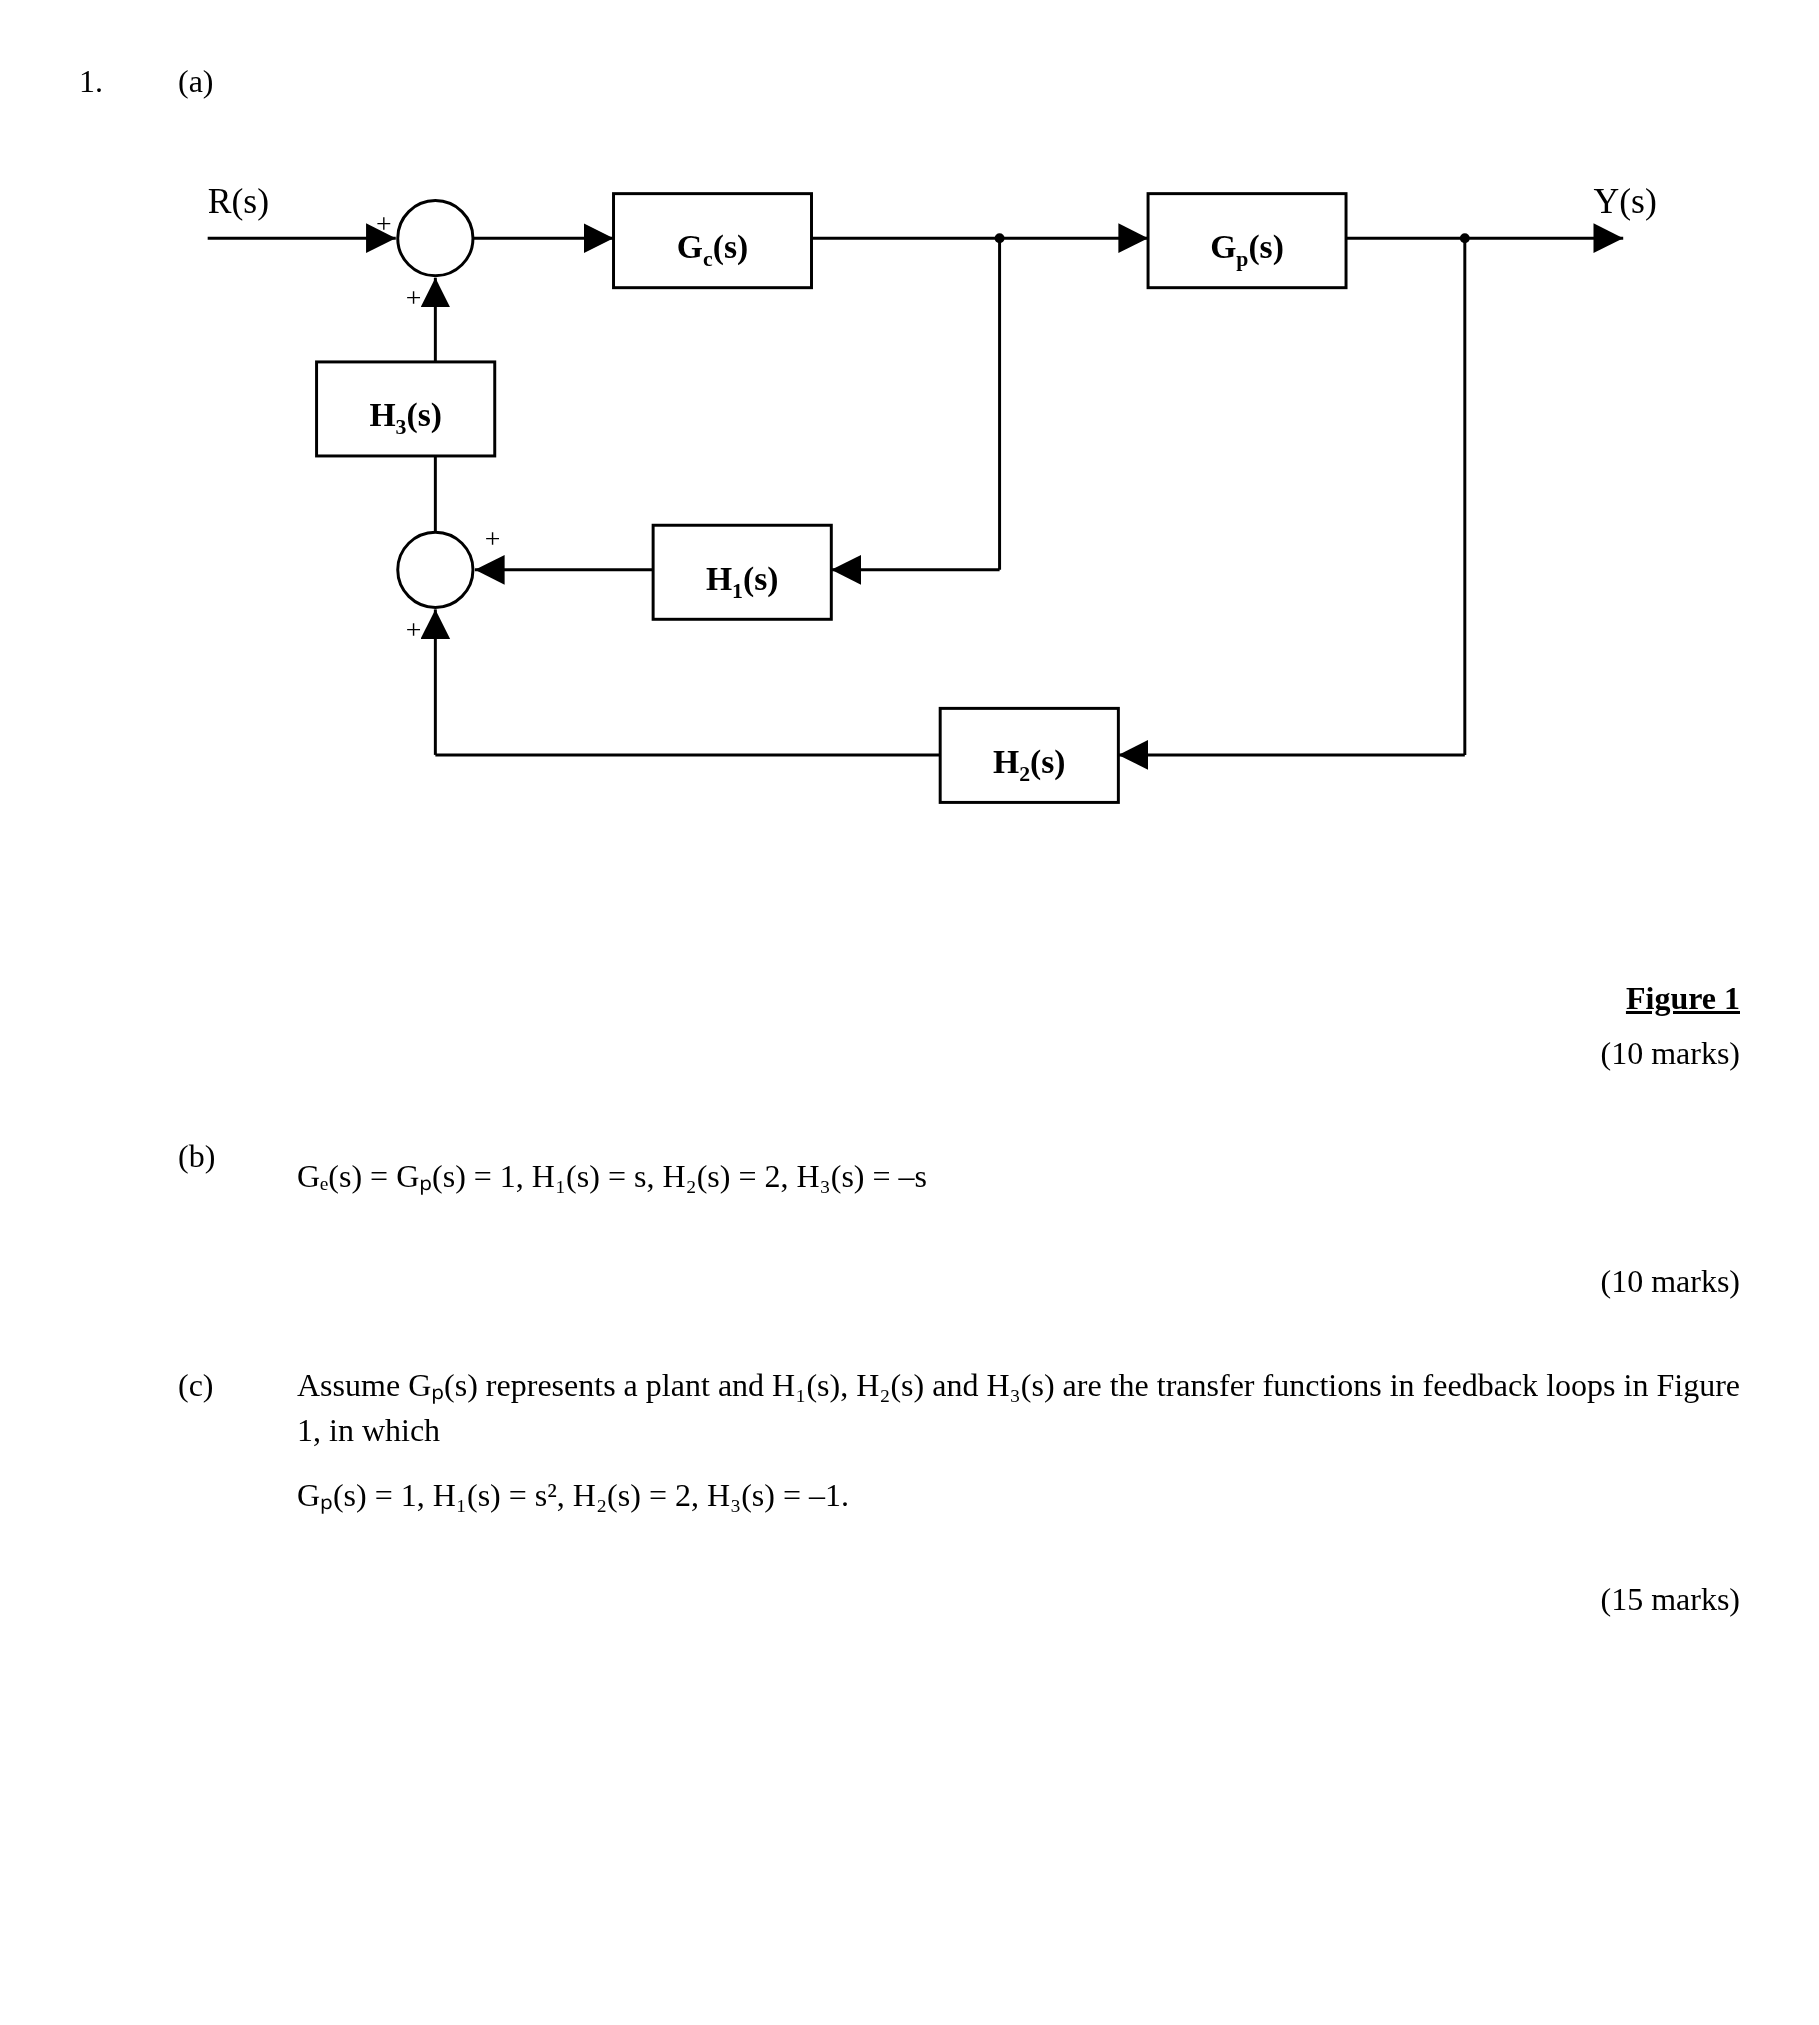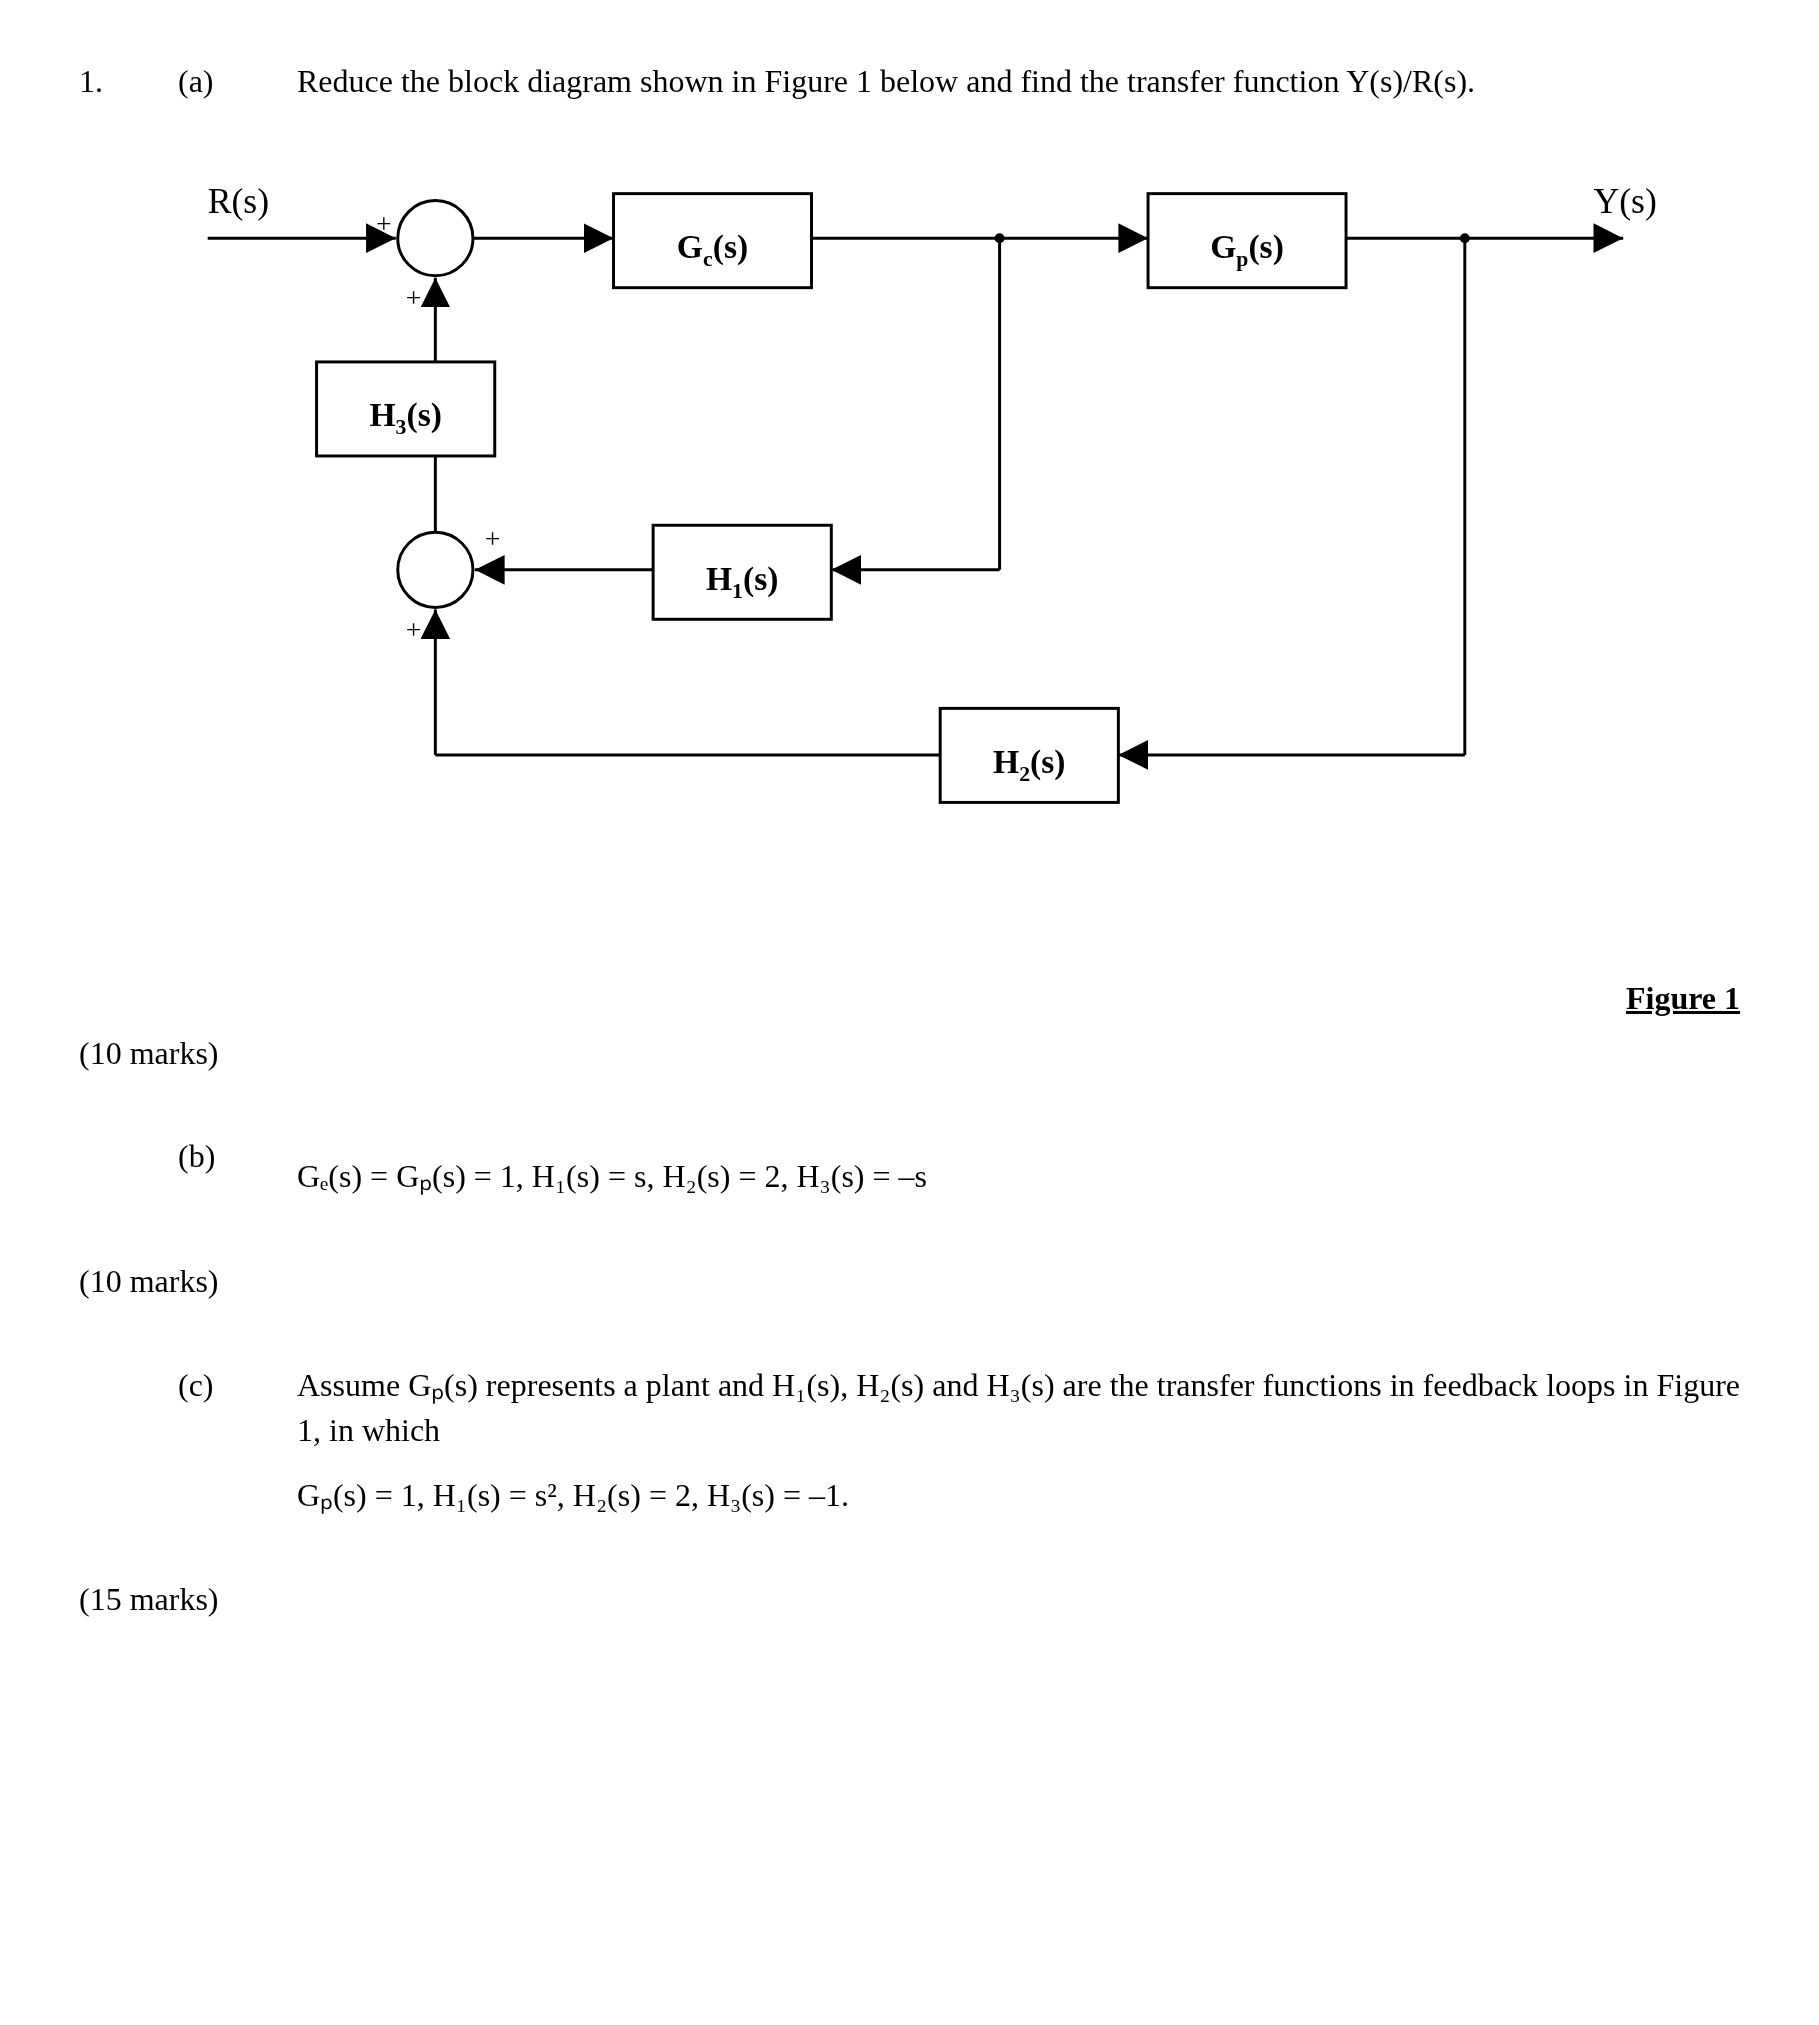--- a/index.html
+++ b/index.html
@@ -43,20 +43,21 @@
     left: 0;
   }
   .caption {
     text-align: right;
     font-weight: bold;
     text-decoration: underline;
     margin-bottom: 10px;
     font-size: 32px;
   }
   .marks {
+    text-align: right;
     margin-bottom: 59px;
     font-size: 32px;
   }
   .eqline {
     margin: 20px 0;
   }
   .justified {
     text-align: justify;
   }
   .block-label {
@@ -70,21 +71,20 @@
   }
 </style>
 </head>
 <body>
 
 <div class="page">
 
   <div class="problem-row">
     <div class="qnum">1.</div>
     <div class="sublabel">(a)</div>
-    <div class="qtext">Reduce the block diagram shown in Figure 1 below and find the transfer function Y(s)/R(s).</div>
   </div>
 
   <div class="diagram-area">
     <svg class="diagram" width="1661" height="812" viewBox="0 0 1678 820">
       <defs>
         <marker id="arrow" markerWidth="12" markerHeight="12" refX="10" refY="5" orient="auto">
           <path d="M0,0 L10,5 L0,10 Z" fill="#000"></path>
         </marker>
       </defs>
 

